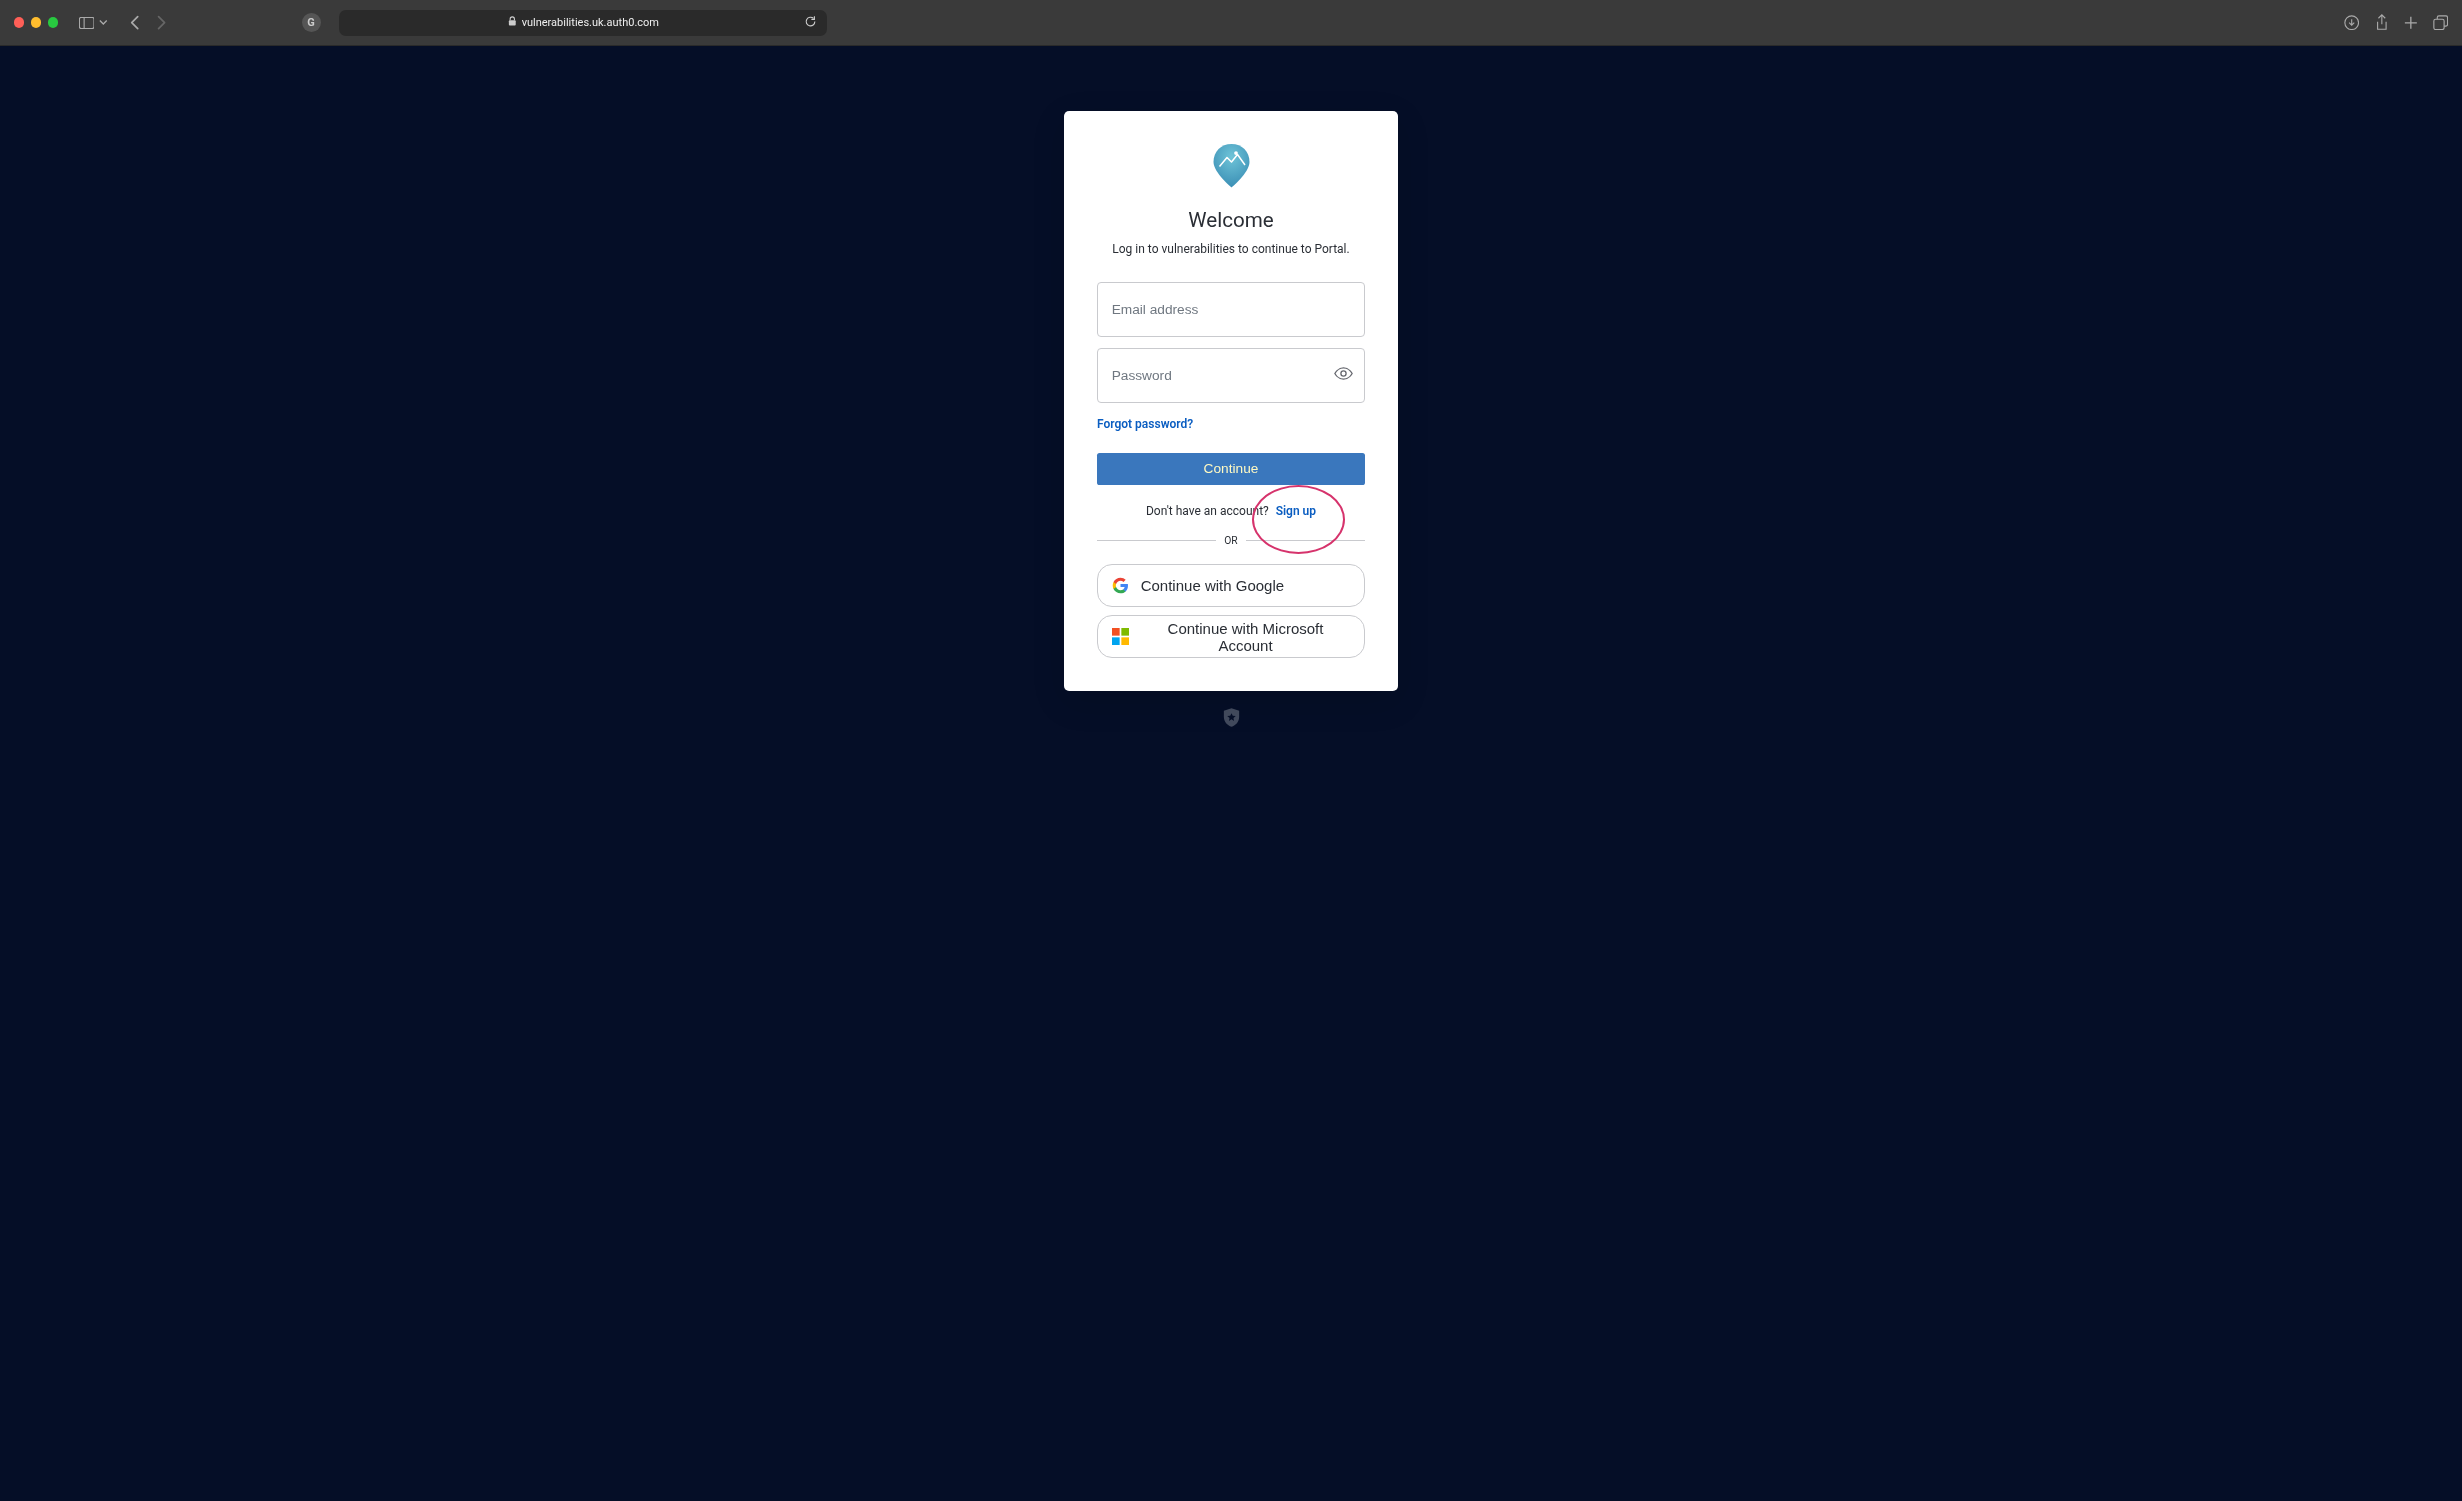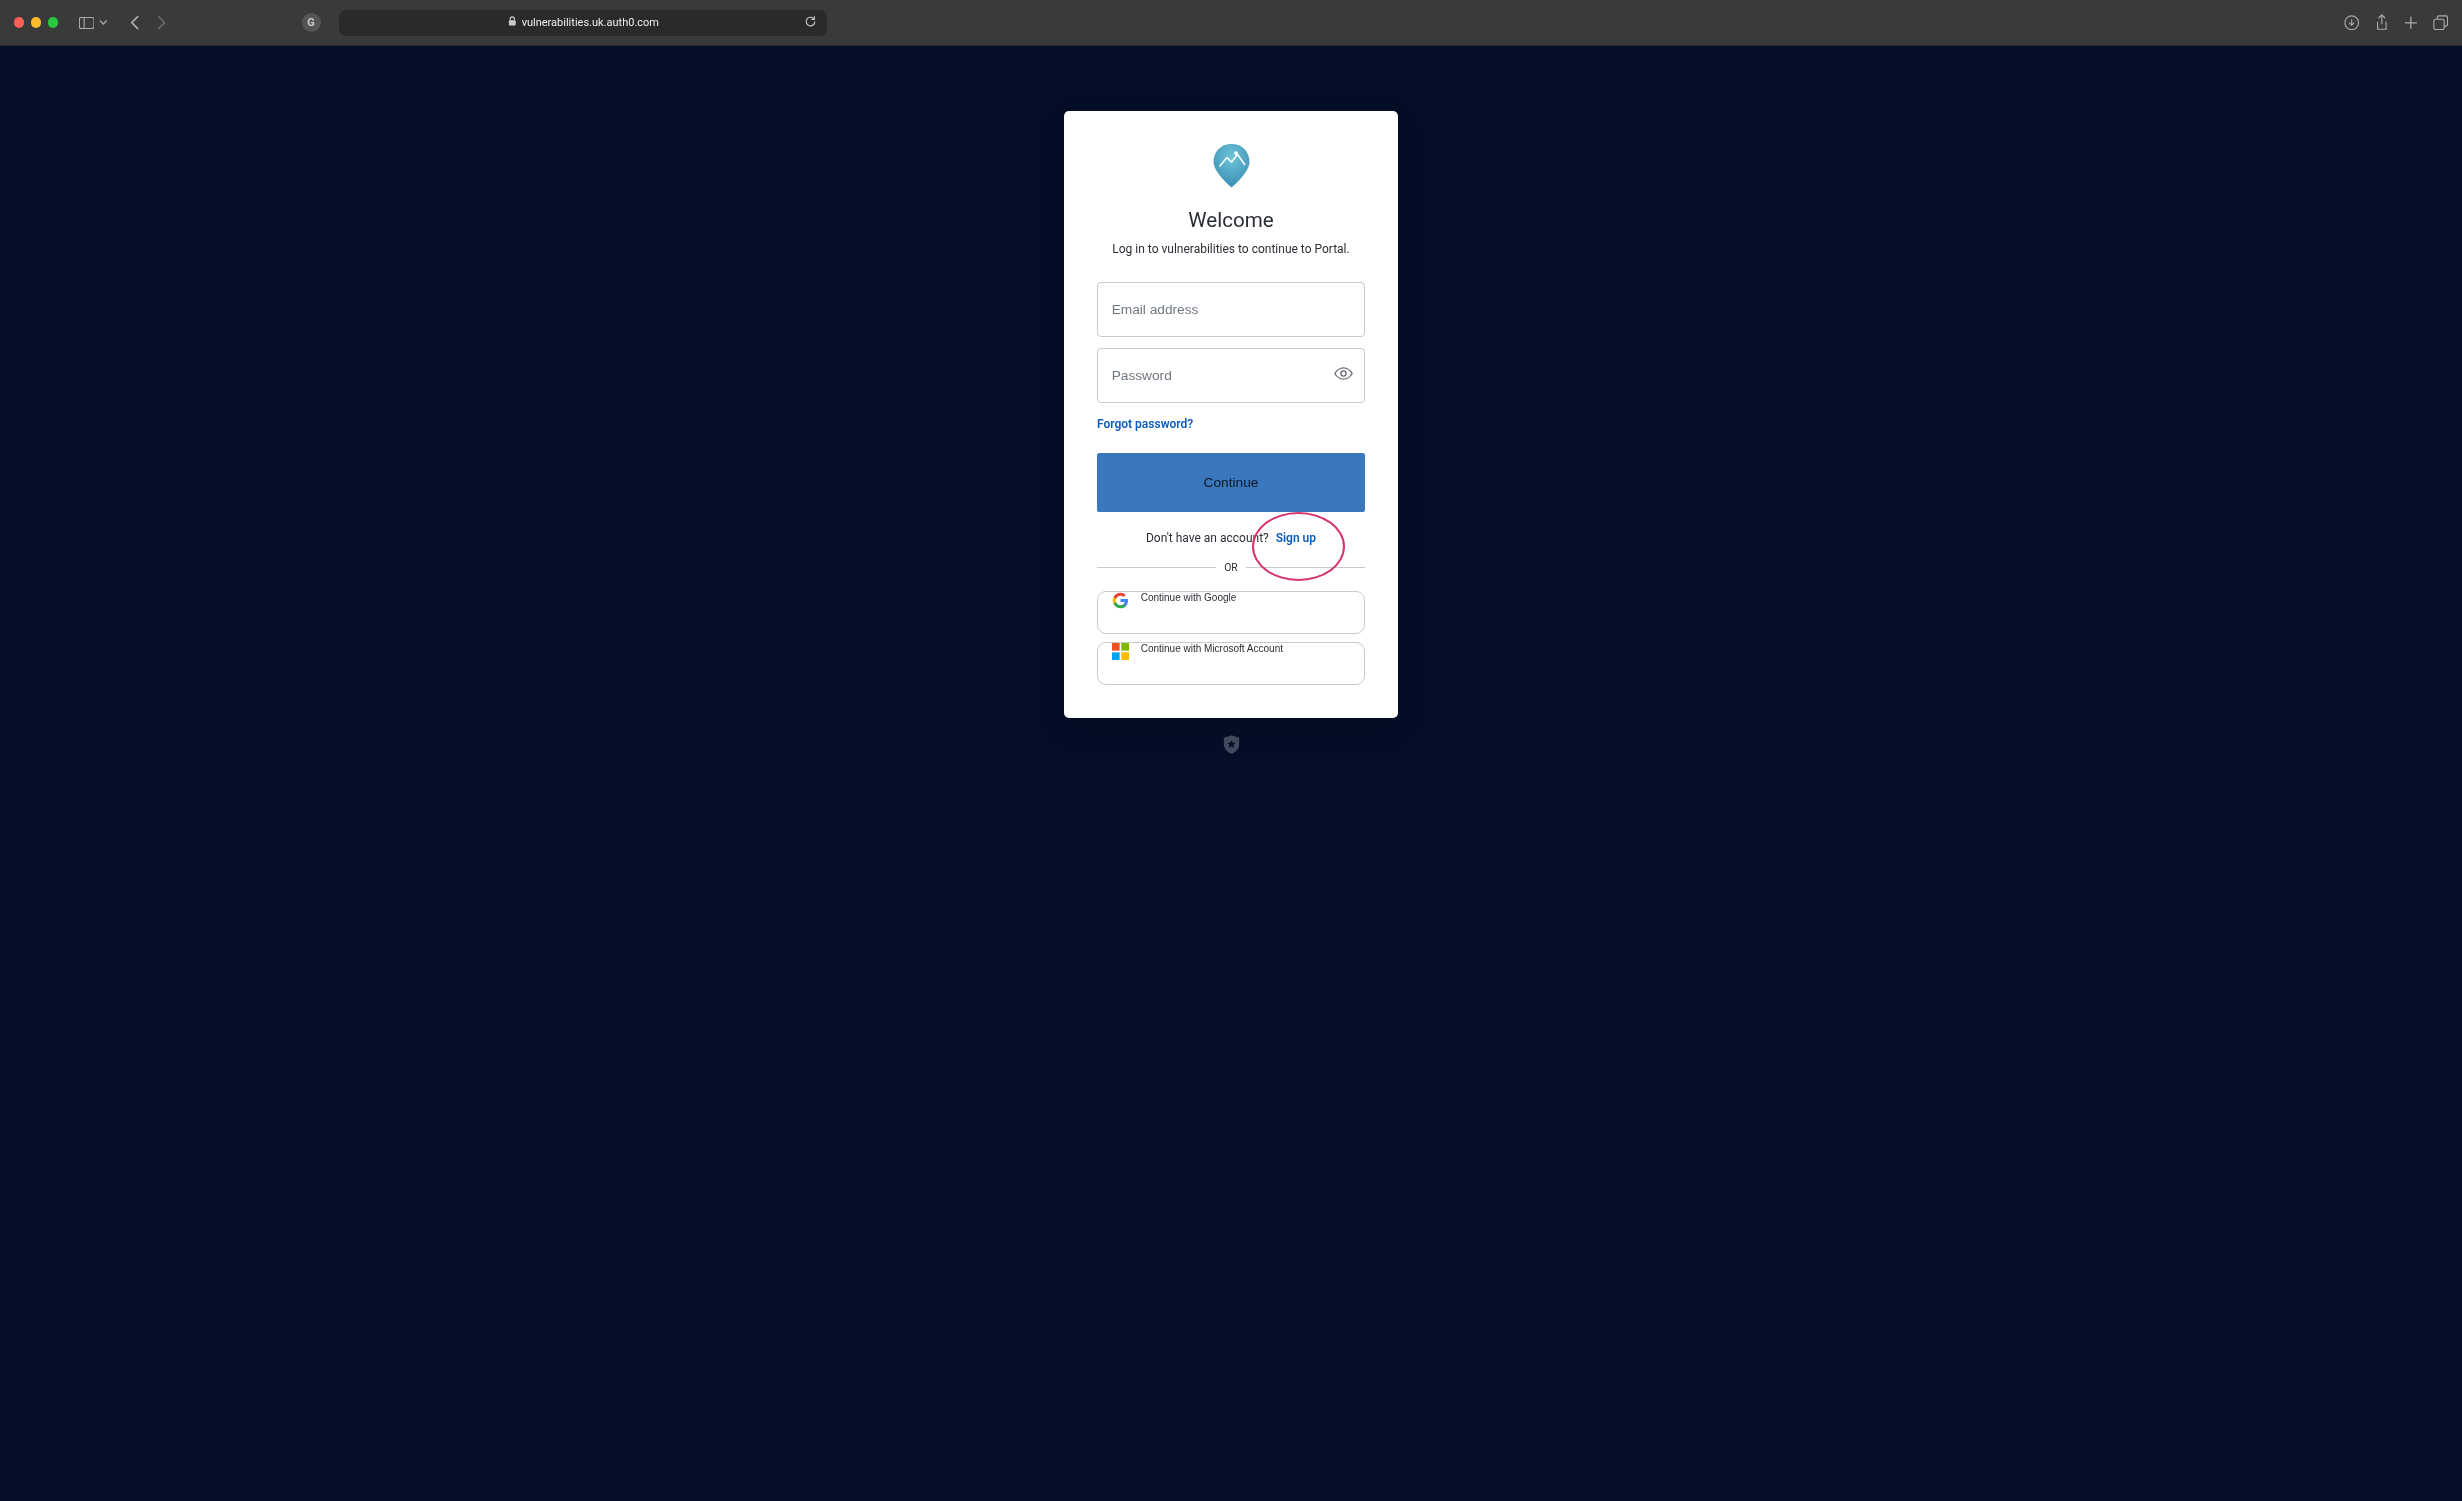--- a/index.html
+++ b/index.html
@@ -209,25 +209,25 @@
       font-size: 12px;
       font-weight: 600;
       margin-top: 4px;
       margin-bottom: 22px;
       cursor: pointer;
       text-decoration: none;
     }
 
     .continue-btn {
       width: 100%;
-      height: 59px;
+      height: 32px;
       background: #3a77bd;
       border: none;
       border-radius: 2.6px;
-      color: #0f172a;
+      color: #fef9c3;
       font-size: 13.7px;
       cursor: pointer;
       margin-bottom: 19px;
     }
 
     .signup-row {
       display: flex;
       gap: 6.9px;
       font-size: 12px;
       align-items: center;
@@ -275,26 +275,26 @@
       padding: 0 8.6px;
       font-size: 10.3px;
       color: #2a2e35;
     }
 
     .social-btn {
       width: 100%;
       height: 43px;
       background: #fff;
       border: 0.9px solid #c9cace;
-      border-radius: 9px;
-      display: flex;
-      align-items: flex-start;
+      border-radius: 15px;
+      display: flex;
+      align-items: center;
       padding: 0 13.7px;
       gap: 12px;
-      font-size: 10px;
+      font-size: 15px;
       color: #2a2e35;
       cursor: pointer;
       margin-bottom: 8.6px;
     }
 
     .social-btn:last-child {
       margin-bottom: 0;
     }
 
     .social-icon {

